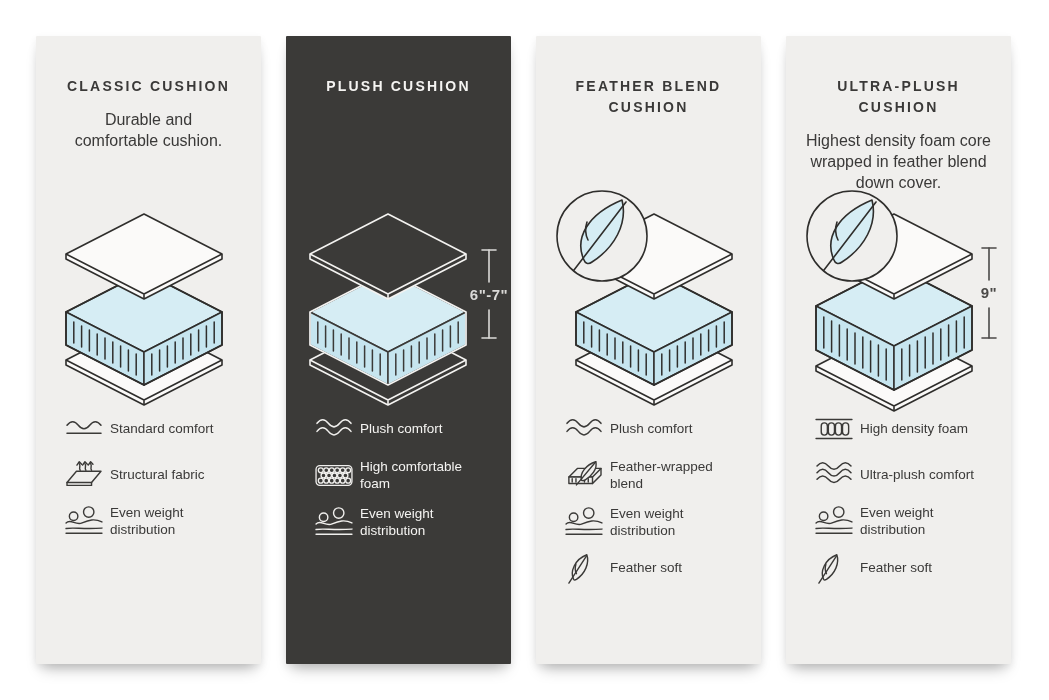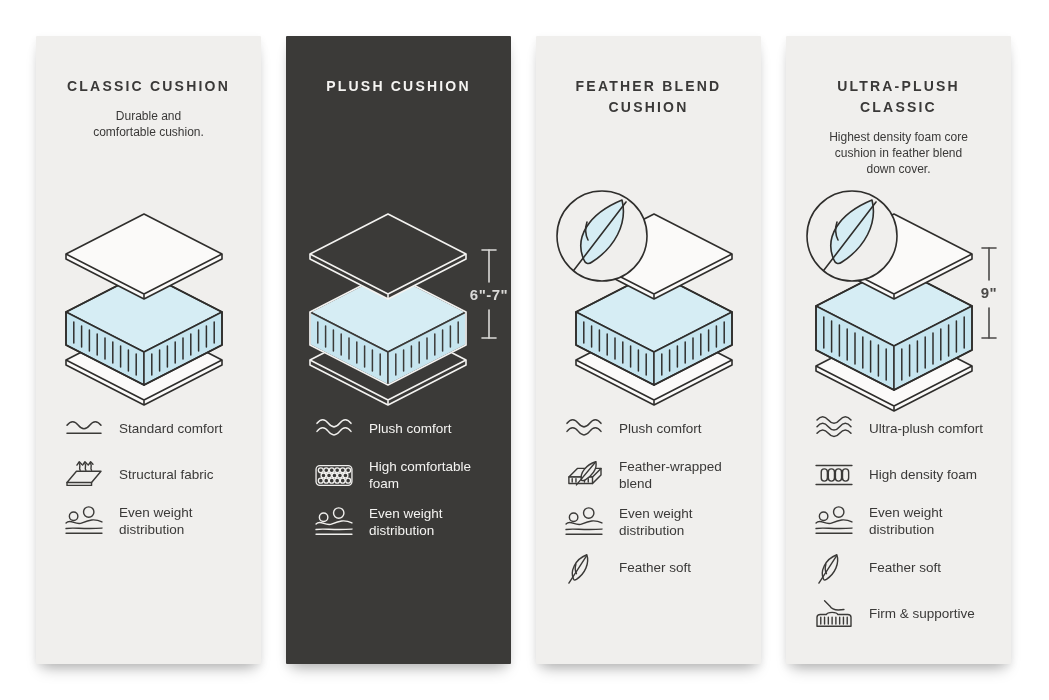--- a/index.html
+++ b/index.html
@@ -10,37 +10,37 @@
     box-shadow:0 10px 14px -6px rgba(0,0,0,.28),0 3px 8px rgba(0,0,0,.07);
     --bg:#f0efed;--text:#3a3938;--ink:#3b3a38;--line:#2f2e2c;--layer:#fbfaf9;
     --foam-line:#2f2e2c;--foam-outer:#2f2e2c;--blue:#d6edf4;--blue2:#c6e5ef;--dim:#4b4a48;
   }
   .panel.dark{
     --bg:#3b3a38;--text:#f5f4f2;--ink:#f0efed;--line:#f4f3f1;--layer:#3b3a38;
     --foam-line:#3b3a38;--foam-outer:#f4f3f1;--dim:#dbdad8;
   }
   .ptitle{margin:40px 12px 0;text-align:center;font-size:14px;font-weight:700;
     letter-spacing:2.2px;line-height:1.5;white-space:pre-line;}
-  .pdesc{margin:12px auto 0;max-width:204px;text-align:center;font-size:12px;
+  .pdesc{margin:12px auto 0;max-width:204px;text-align:center;font-size:16px;
     line-height:1.32;white-space:pre-line;}
   .cushion{position:absolute;top:148px;left:0;width:225px;height:230px;overflow:visible;}
   .cushion .thin{fill:var(--layer);stroke:var(--line);stroke-width:1.6;stroke-linejoin:round;}
   .cushion .edge{fill:none;stroke:var(--line);stroke-width:1.6;stroke-linejoin:round;}
   .cushion .face.top{fill:var(--blue);stroke:var(--foam-line);stroke-width:1.5;stroke-linejoin:round;}
   .cushion .face.side{fill:var(--blue2);stroke:var(--foam-line);stroke-width:1.5;stroke-linejoin:round;}
   .cushion .hatch line{stroke:var(--foam-line);stroke-width:1.5;stroke-linecap:round;}
   .cushion .outline{fill:none;stroke:var(--foam-outer);stroke-width:1.7;stroke-linejoin:round;}
   .badge circle{fill:var(--bg);stroke:var(--line);stroke-width:1.6;}
   .badge .leaf{fill:var(--blue);stroke:var(--line);stroke-width:1.6;stroke-linejoin:round;}
   .badge .shaft{fill:none;stroke:var(--line);stroke-width:1.6;stroke-linecap:round;}
   .dim line{stroke:var(--dim);stroke-width:1.6;stroke-linecap:round;}
   .dim text{fill:var(--dim);font-size:15px;font-weight:700;letter-spacing:.5px;
     font-family:"Liberation Sans",sans-serif;}
   .features{position:absolute;top:376px;left:26px;right:8px;}
-  .feat{display:flex;align-items:center;gap:13px;margin-bottom:12px;min-height:34px;}
+  .feat{display:flex;align-items:center;gap:4px;margin-bottom:12px;min-height:34px;}
   .ficon{width:44px;height:34px;flex:none;color:var(--ink);}
   .flabel{font-size:13.5px;line-height:1.28;white-space:pre-line;}
   .defs{position:absolute;width:0;height:0;overflow:hidden;}
 </style>
 </head>
 <body>
 
 <svg class="defs" aria-hidden="true">
   <defs>
     <symbol id="i-waves1" viewBox="0 0 46 36">
@@ -348,23 +348,23 @@
         <svg class="ficon" viewBox="0 0 46 36">
             <use href="#i-feather"></use>
           </svg>
         <div class="flabel">Feather soft</div>
       </div>
     </div>
   </section>
 
   <section class="panel">
     <h2 class="ptitle">ULTRA-PLUSH
-CLASSIC</h2>
+CUSHION</h2>
     <p class="pdesc">Highest density foam core
-cushion in feather blend
+wrapped in feather blend
 down cover.</p>
     <svg class="cushion" viewBox="0 0 225 230">
       <path class="thin" d="M108,142 L186,182 L186,187 L108,227 L30,187 L30,182 Z"></path>
       <path class="edge" d="M30,182 L108,222 L186,182 M108,222 L108,227"></path>
       <polygon class="face top" points="108,82 186,122 108,162 30,122"></polygon>
       <polygon class="face side" points="30,122 108,162 108,206 30,166"></polygon>
       <polygon class="face side" points="108,162 186,122 186,166 108,206"></polygon>
       <g class="hatch">
           <line x1="37.8" y1="133" x2="37.8" y2="164"></line>
           <line x1="45.6" y1="137" x2="45.6" y2="168"></line>
@@ -400,45 +400,39 @@
         <line x1="196" y1="64" x2="210" y2="64"></line>
         <line x1="203" y1="64" x2="203" y2="96"></line>
         <text x="203" y="114" text-anchor="middle">9"</text>
         <line x1="203" y1="124" x2="203" y2="154"></line>
         <line x1="196" y1="154" x2="210" y2="154"></line>
       </g>
     </svg>
     <div class="features">
       <div class="feat">
         <svg class="ficon" viewBox="0 0 46 36">
+            <use href="#i-density"></use>
+          </svg>
+        <div class="flabel">High density foam</div>
+      </div>
+      <div class="feat">
+        <svg class="ficon" viewBox="0 0 46 36">
             <use href="#i-waves3"></use>
           </svg>
         <div class="flabel">Ultra-plush comfort</div>
-      </div>
-      <div class="feat">
-        <svg class="ficon" viewBox="0 0 46 36">
-            <use href="#i-density"></use>
-          </svg>
-        <div class="flabel">High density foam</div>
       </div>
       <div class="feat">
         <svg class="ficon" viewBox="0 0 46 36">
             <use href="#i-weight"></use>
           </svg>
         <div class="flabel">Even weight
 distribution</div>
       </div>
       <div class="feat">
         <svg class="ficon" viewBox="0 0 46 36">
             <use href="#i-feather"></use>
           </svg>
         <div class="flabel">Feather soft</div>
       </div>
-      <div class="feat">
-        <svg class="ficon" viewBox="0 0 46 36">
-            <use href="#i-firm"></use>
-          </svg>
-        <div class="flabel">Firm &amp; supportive</div>
-      </div>
     </div>
   </section>
 
 </div>
 
 </body></html>

